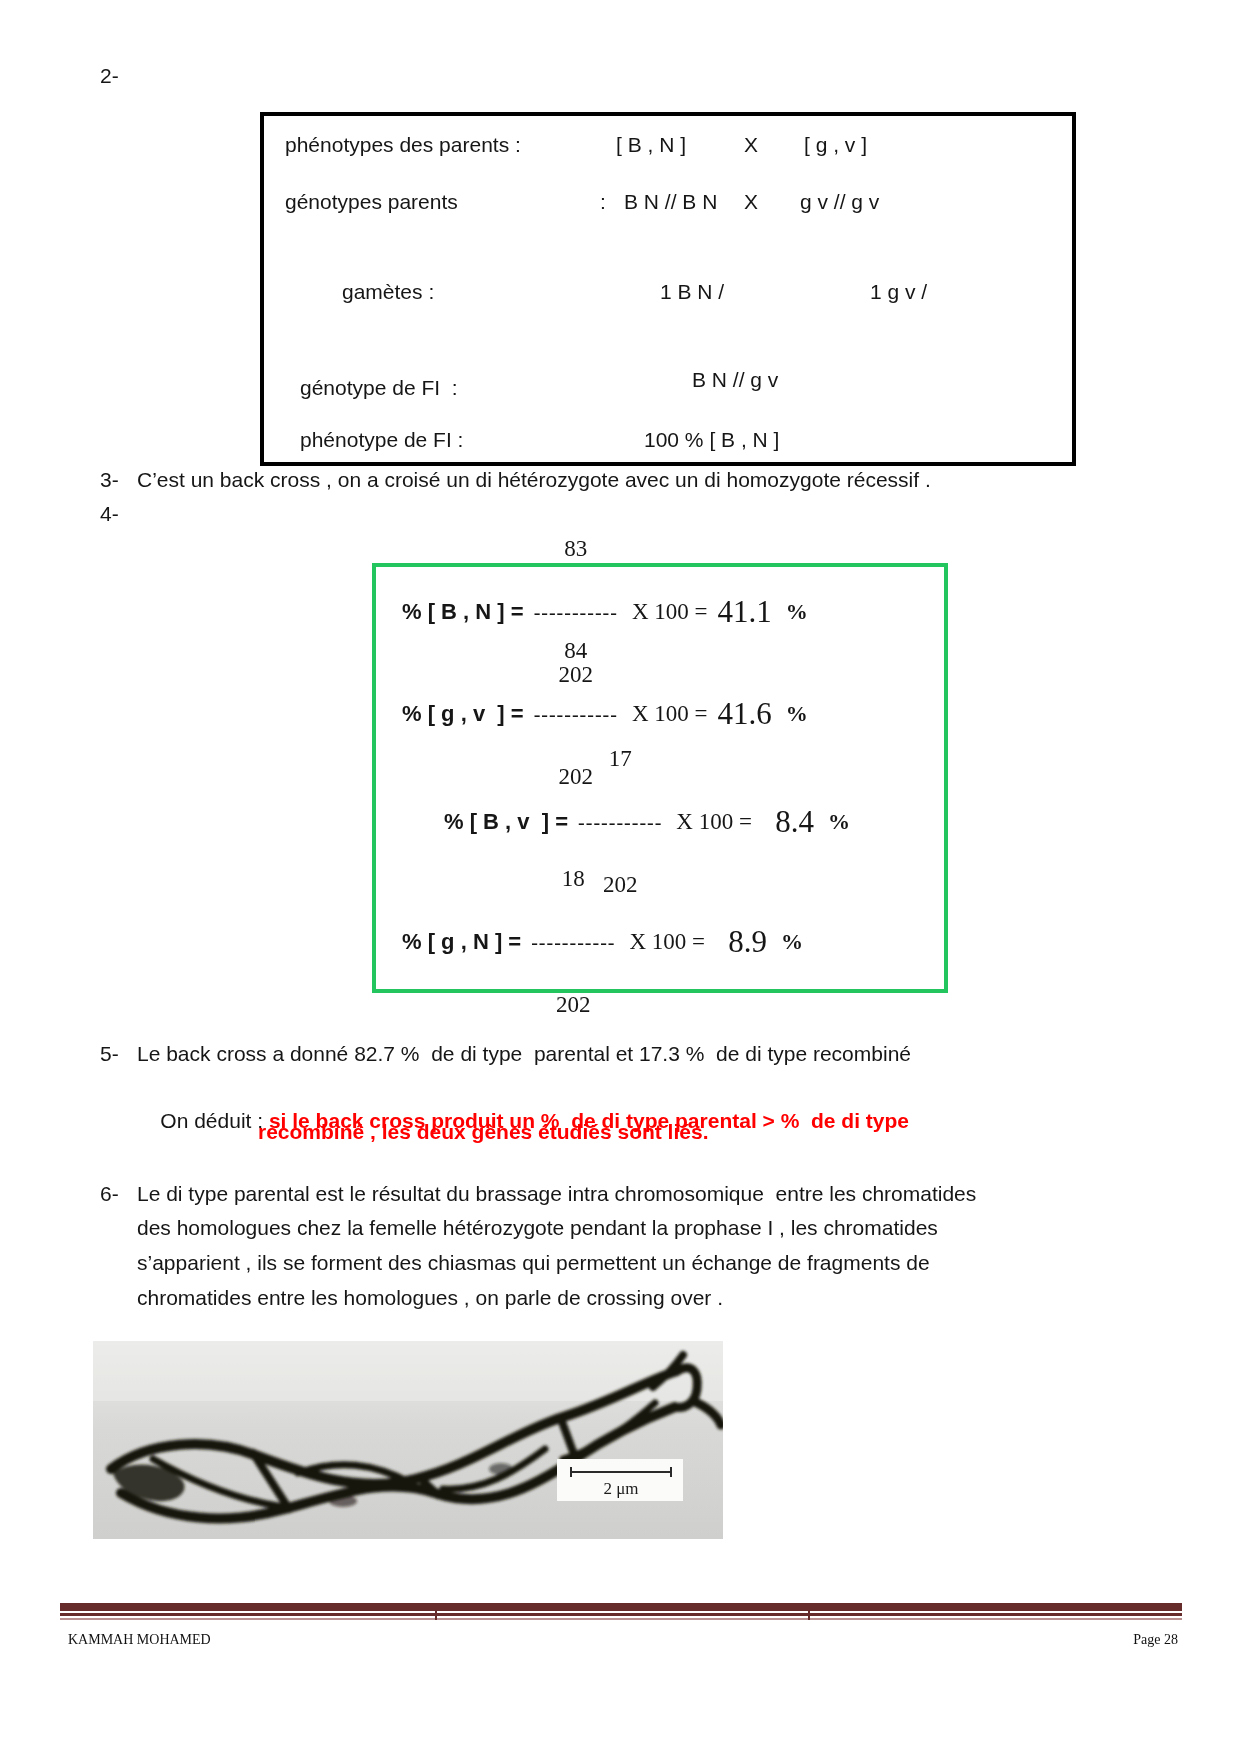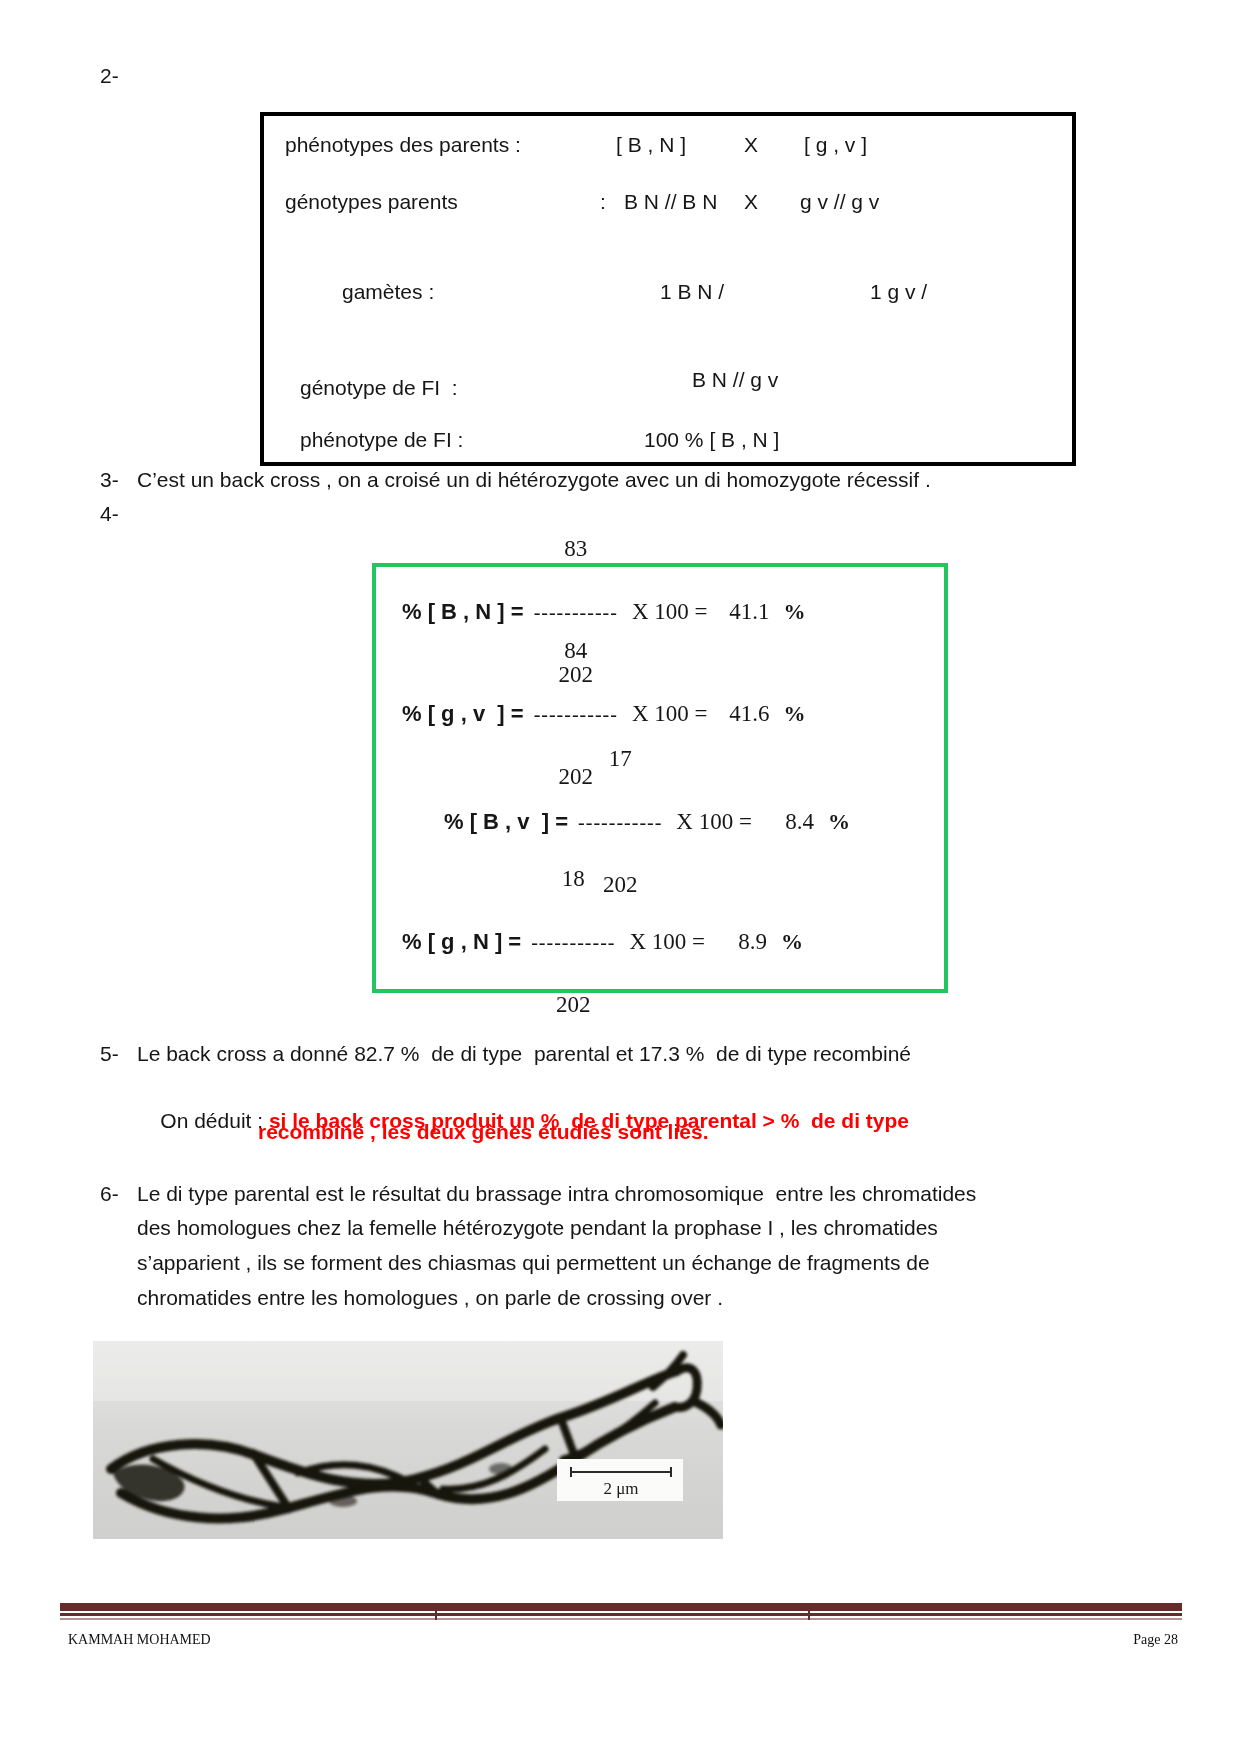--- a/index.html
+++ b/index.html
@@ -35,21 +35,21 @@
   }
   .eq-frac{
     display:inline-flex;flex-direction:column;align-items:center;
     margin-left:10px;line-height:1;
     font-family:"Liberation Serif",serif;
     gap:45px;
   }
   .eq-num,.eq-den{font-size:23px;line-height:1.05;white-space:pre;}
   .eq-dash{font-size:20px;line-height:.55;letter-spacing:1px;white-space:pre;}
   .eq-mult{font-size:23px;margin-left:14px;font-family:"Liberation Serif",serif;white-space:pre;}
-  .eq-value{font-size:23px;margin-left:10px;min-width:52px;text-align:right;
+  .eq-value{font-size:31px;margin-left:10px;min-width:52px;text-align:right;
     font-family:"Liberation Serif",serif;white-space:pre;}
   .eq-pct{font-size:22px;font-weight:600;margin-left:14px;
     font-family:"Liberation Serif",serif;white-space:pre;}
   
   .foot-rule{position:absolute;left:60px;width:1122px;}
   .foot-bar1{height:8px;background:#662b2b;}
   .foot-gap1{height:2px;background:#fff;}
   .foot-bar2{height:3px;background:#662b2b;}
   .foot-gap2{height:2px;background:#fff;}
   .foot-bar3{height:2px;background:#b89090;}

